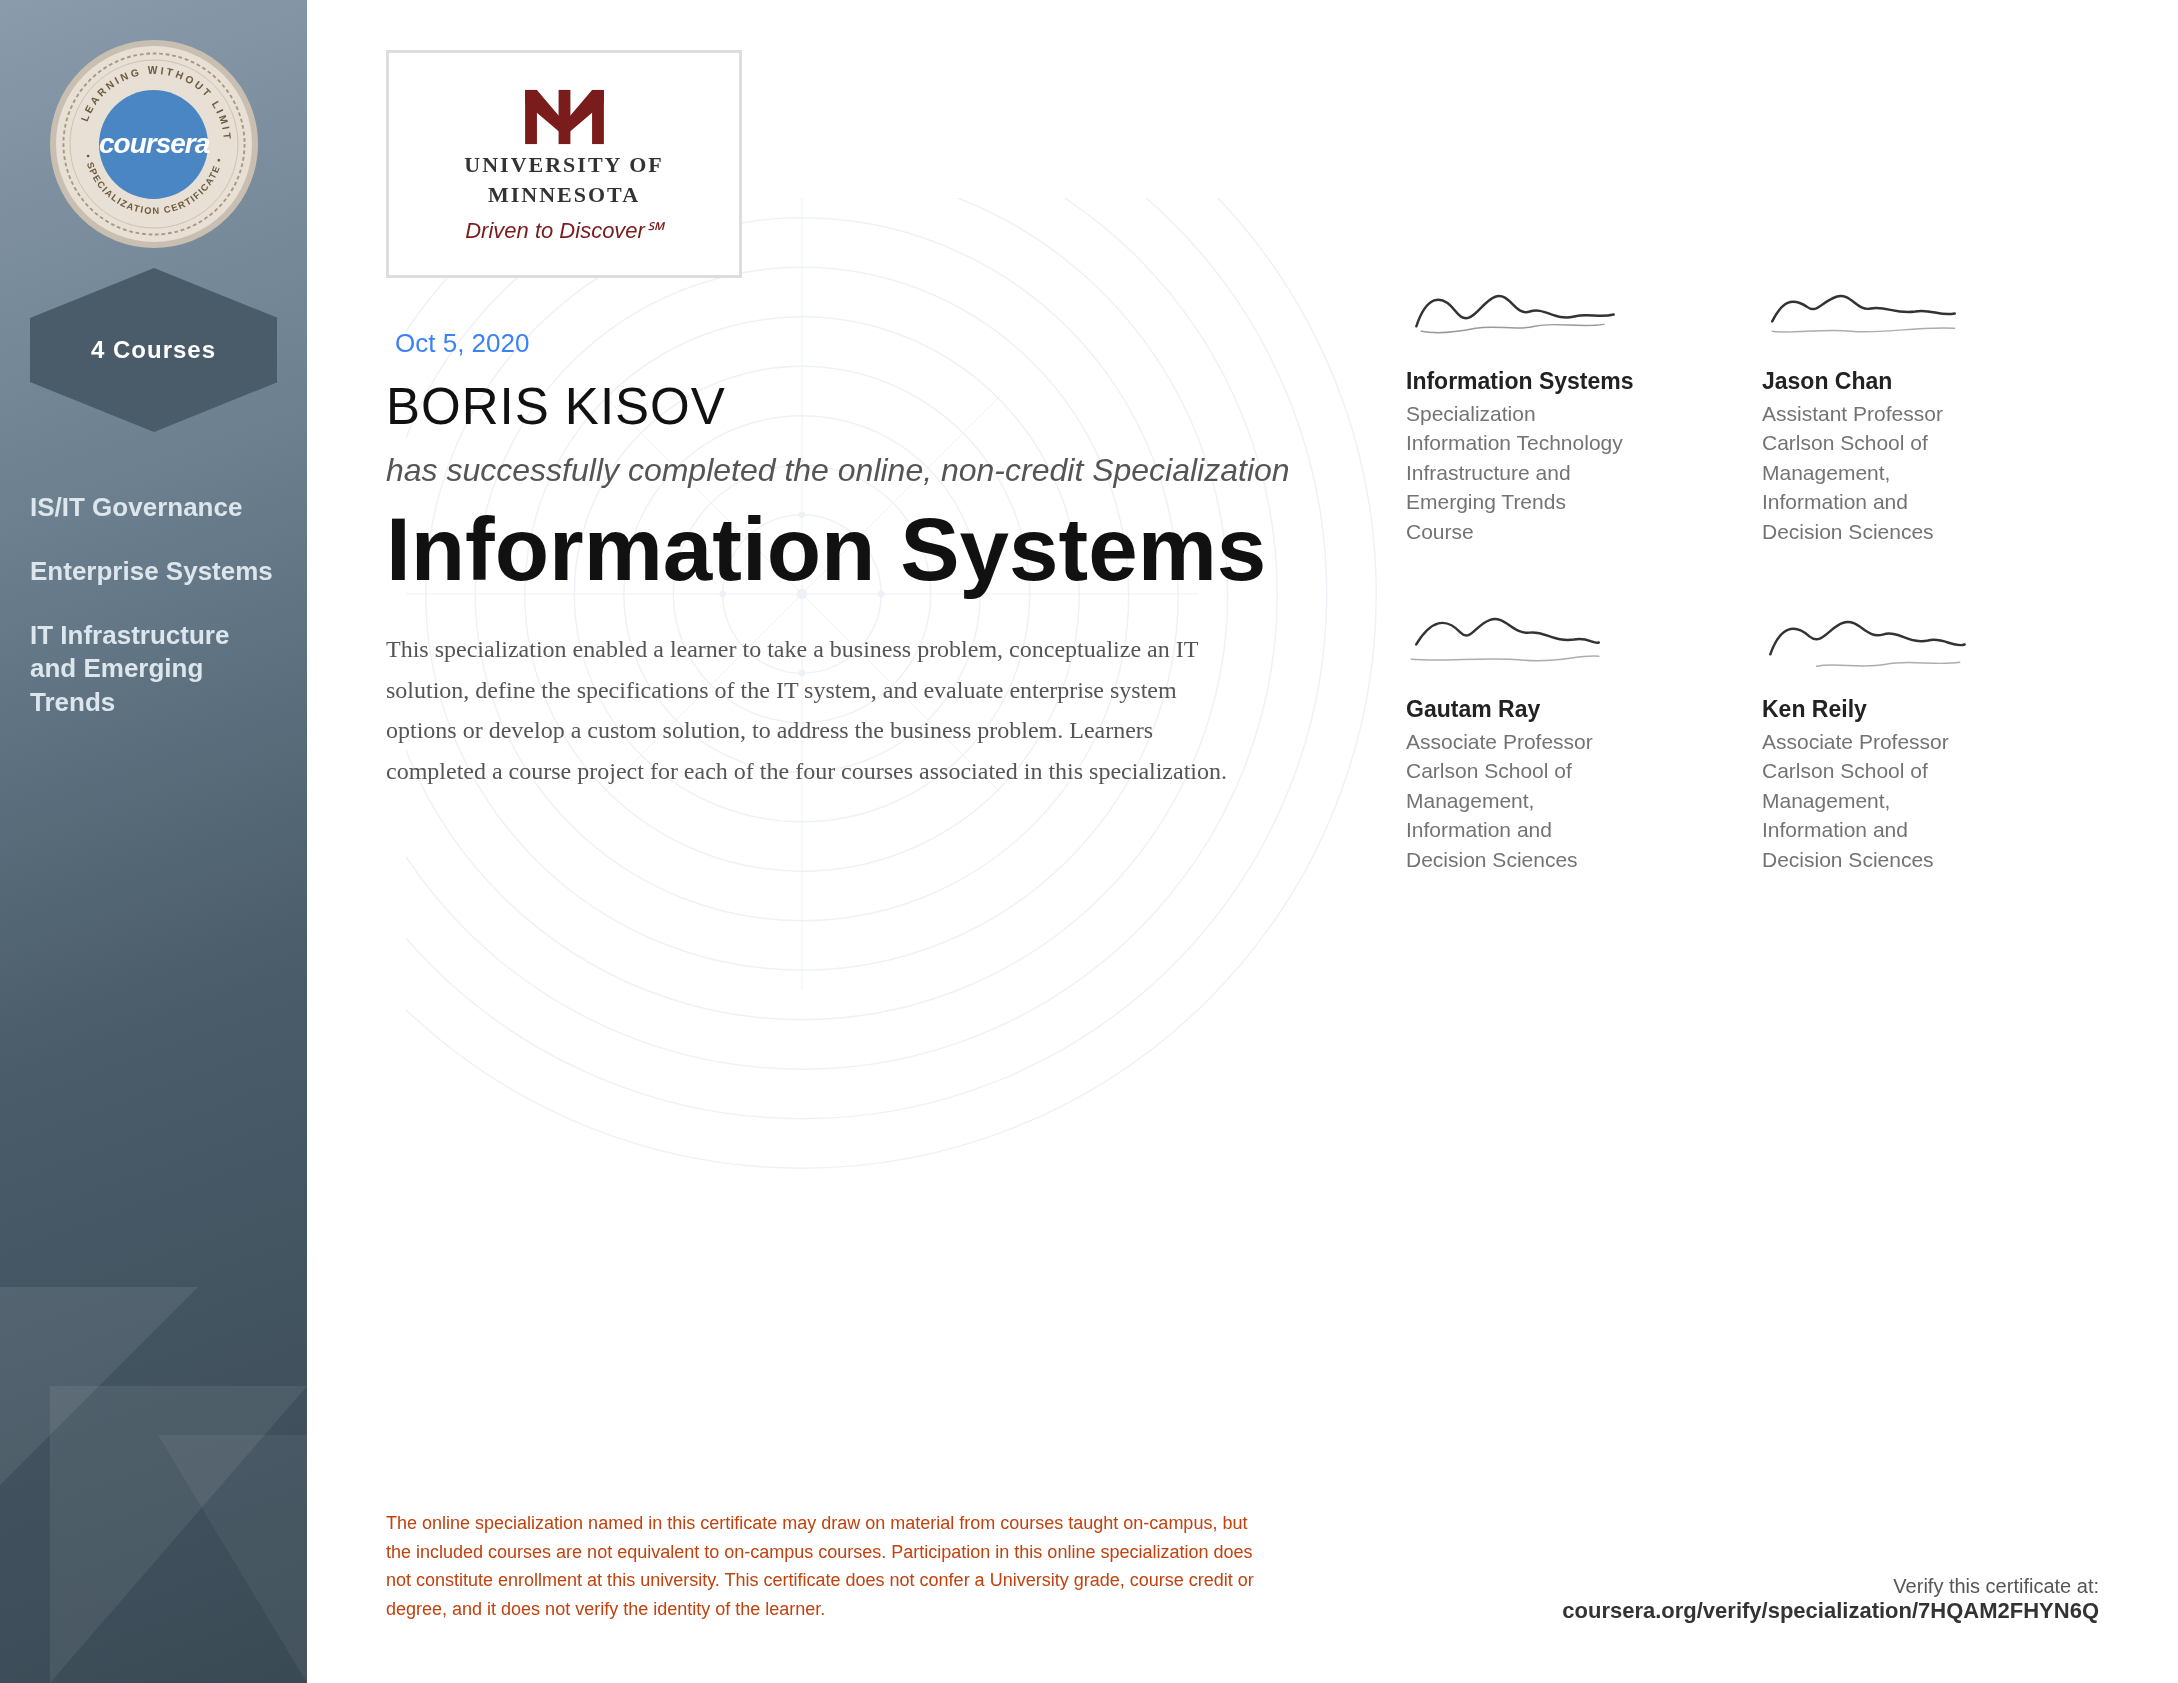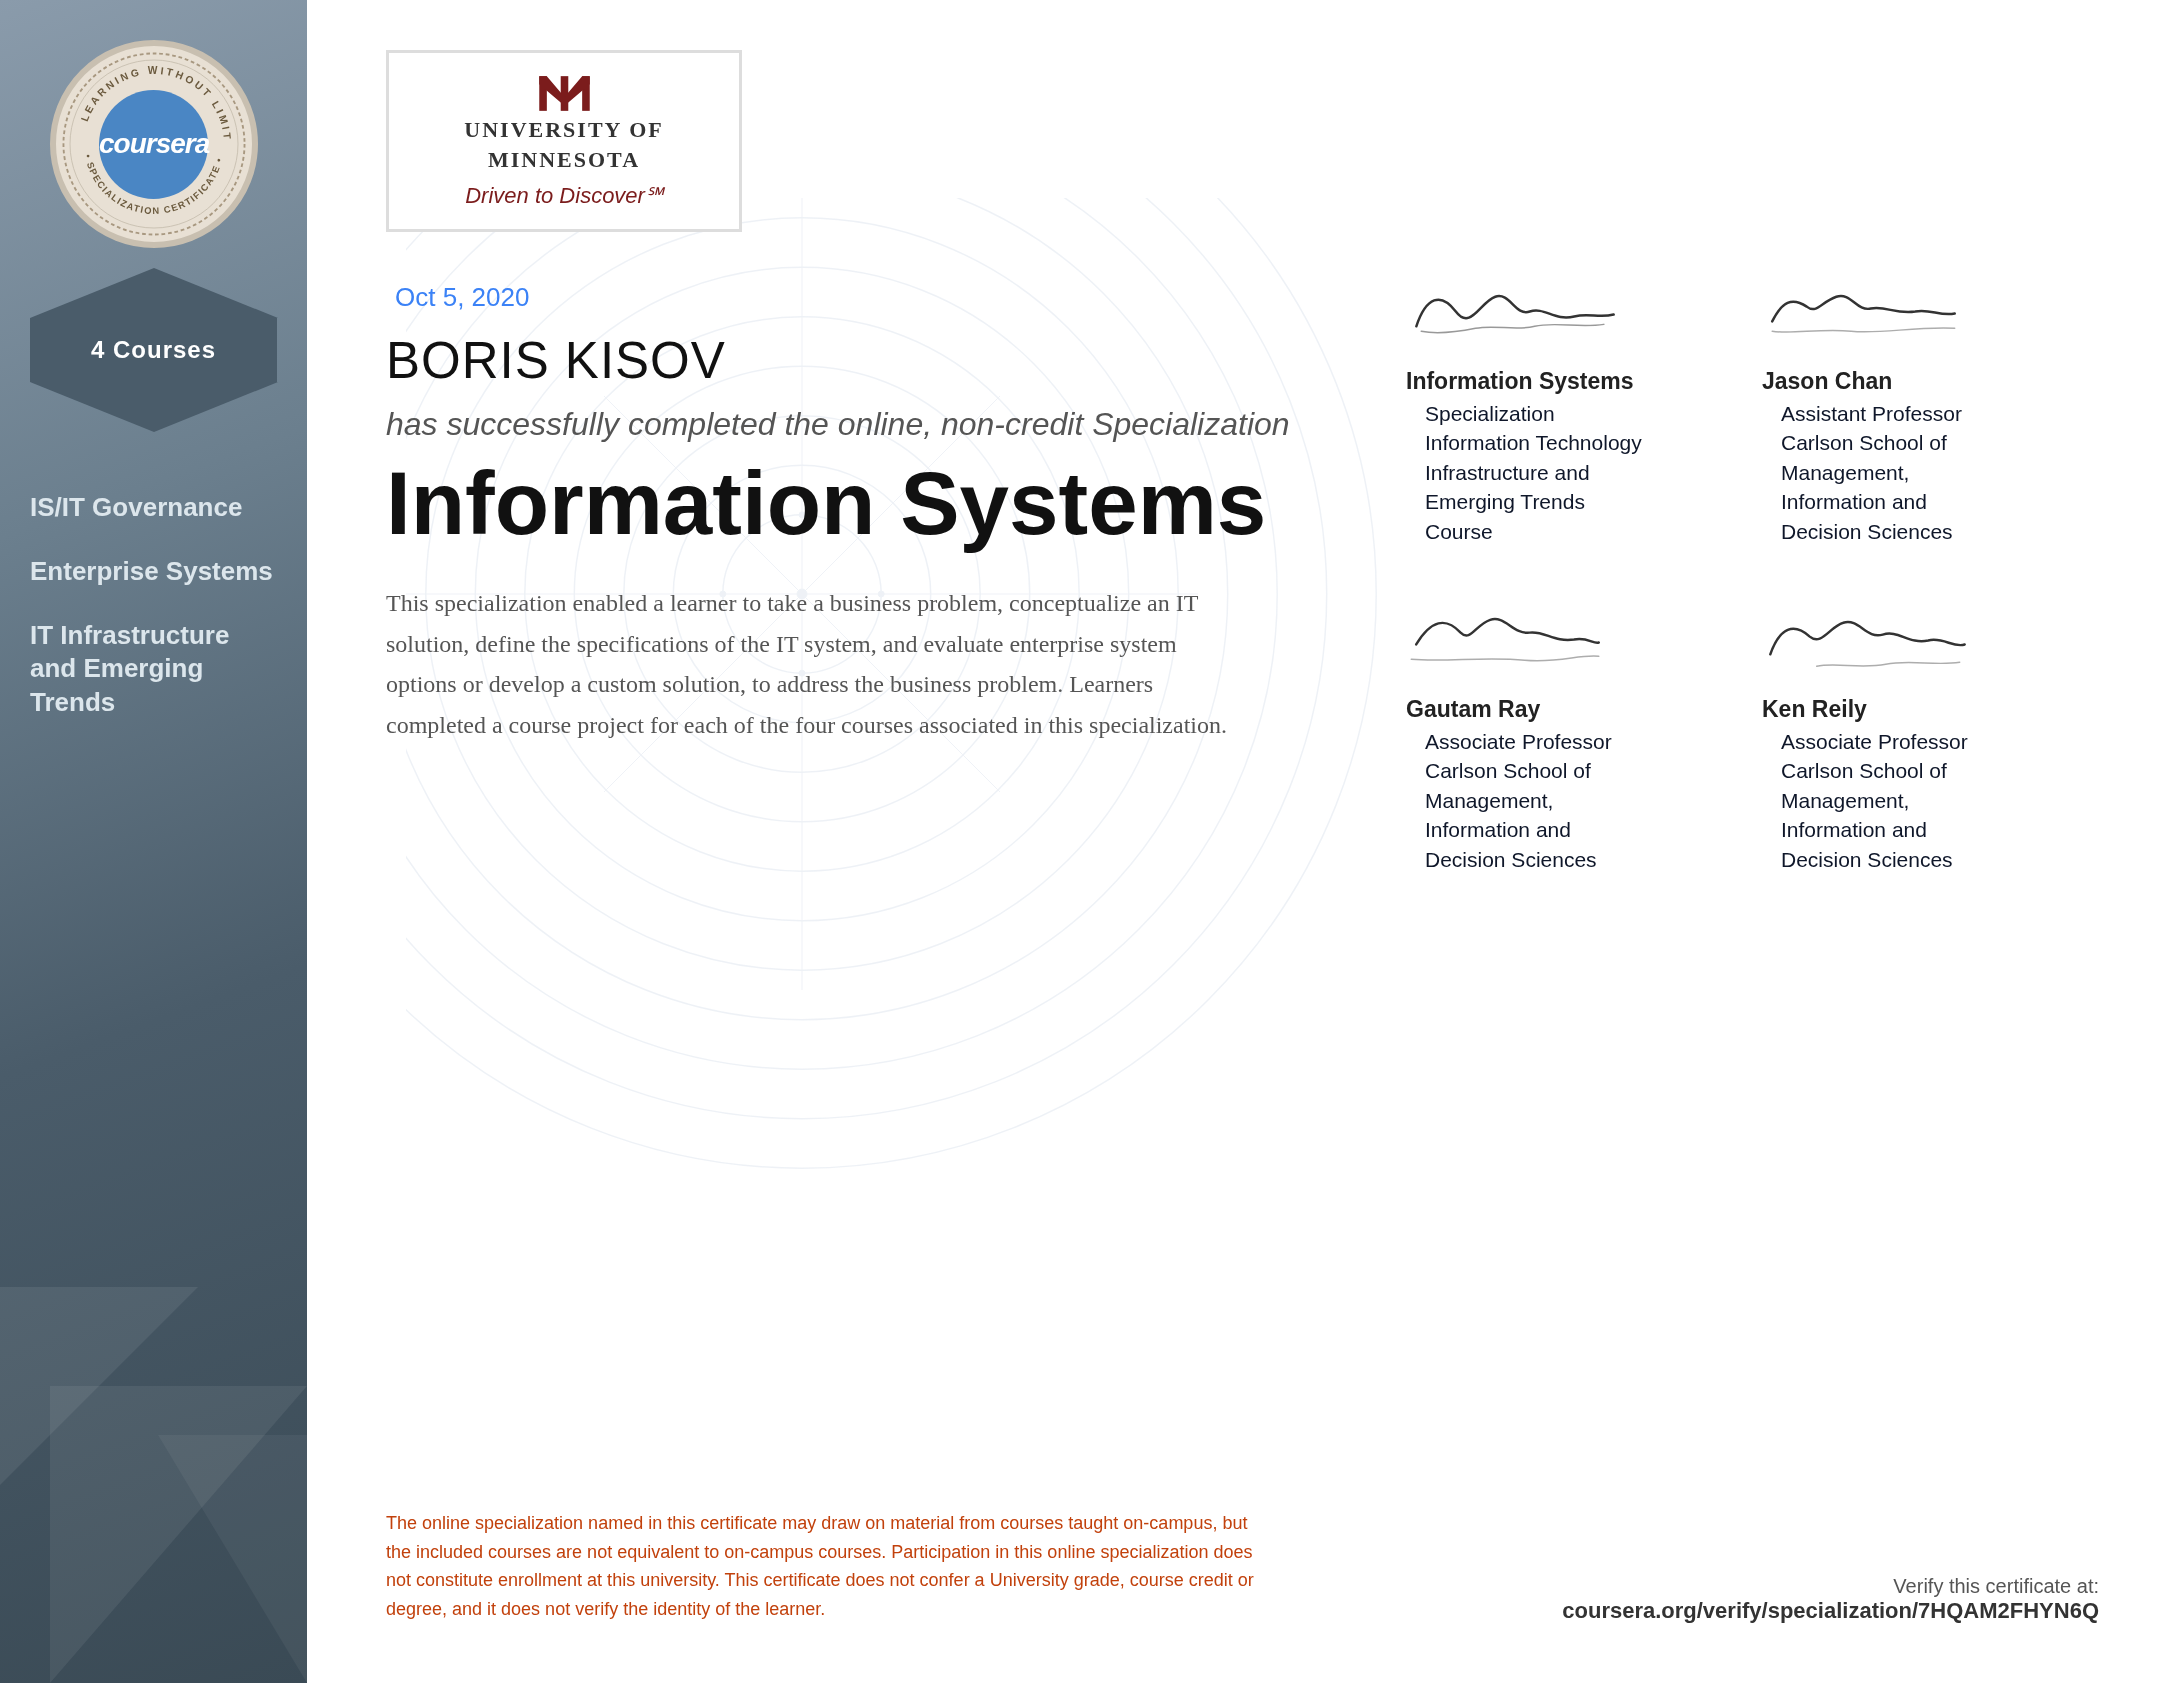--- a/index.html
+++ b/index.html
@@ -102,21 +102,21 @@
     .header-area {
       position: relative;
       z-index: 2;
       display: flex;
       justify-content: flex-start;
       padding: 50px 79px 30px 79px;
     }
 
     .university-logo-box {
       width: 356px;
-      height: 182px;
+      height: 228px;
       border: 3px solid #ddd;
       display: flex;
       flex-direction: column;
       align-items: center;
       justify-content: center;
       background: #fff;
       padding: 20px;
     }
 
     .umn-name {
@@ -211,23 +211,22 @@
 
     .sig-name {
       font-size: 23px;
       font-weight: bold;
       color: #222;
       margin-bottom: 4px;
     }
 
     .sig-title {
       font-size: 21px;
-      color: #0f172a;
+      color: #737373;
       line-height: 1.4;
-      margin-left: 19px;
     }
 
     
     .cert-footer {
       position: absolute;
       bottom: 59px;
       left: 79px;
       right: 79px;
       z-index: 2;
       display: flex;

